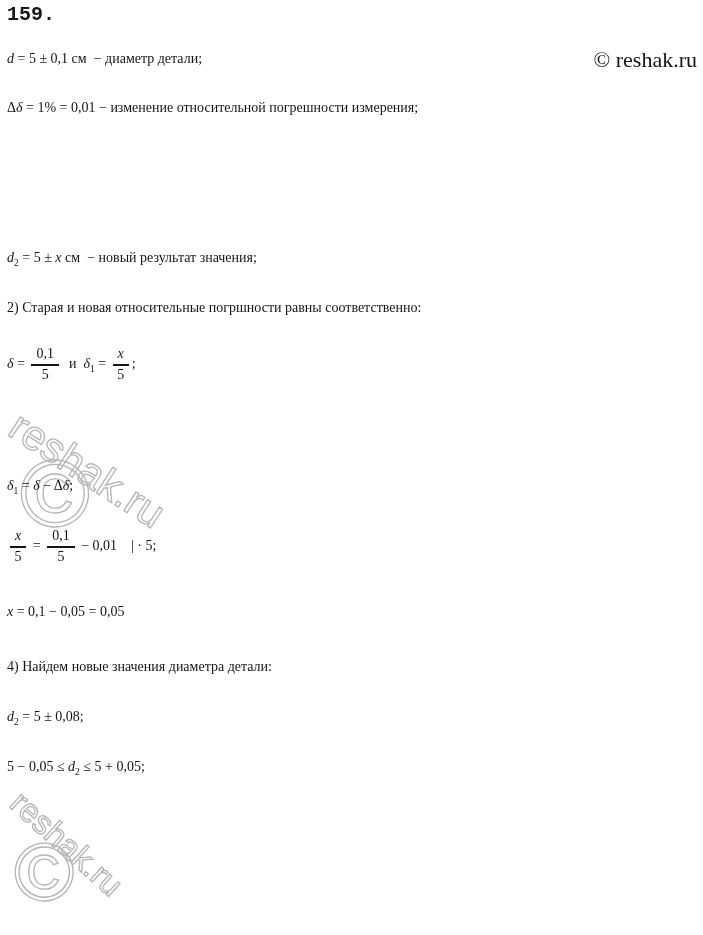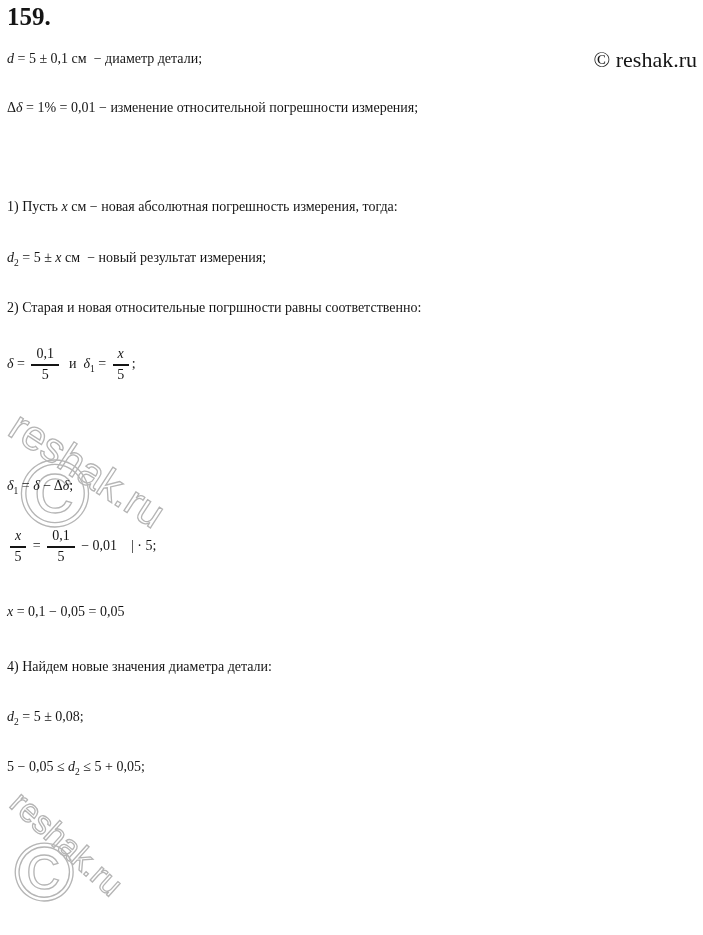--- a/index.html
+++ b/index.html
@@ -8,22 +8,22 @@
     position: relative;
     width: 703px;
     height: 935px;
     background: #ffffff;
     overflow: hidden;
     font-family: "Liberation Serif", "DejaVu Serif", serif;
     color: #151515;
   }
   .hdr-num {
     position: absolute; left: 7px; top: 3px; z-index: 2;
-    font-family: Liberation Serif, serif;
-    font-weight: 700; font-size: 25px;
+    font-family: Liberation Mono, monospace;
+    font-weight: 700; font-size: 20px;
   }
   .hdr-credit {
     position: absolute; right: 6px; top: 3px; z-index: 2;
     font-size: 22px;
     margin-top: 44px;
   }
   .line {
     position: absolute; left: 7px; z-index: 2;
     font-size: 14px; line-height: 1.25;
     white-space: pre;
@@ -57,23 +57,22 @@
     <text class="wm-stroke" x="14" y="122" font-size="82">©</text>
   </svg>
 
   <div class="hdr-num">159.</div>
   <div class="hdr-credit">© reshak.ru</div>
 
   <div class="line" style="top:50px"><span class="it">d</span><span> = 5 ± 0,1 см  − диаметр детали;</span></div>
 
   <div class="line" style="top:99px"><span>Δ</span><span class="it">δ</span><span> = 1% = 0,01 − изменение относительной погрешности измерения;</span></div>
 
-  <div class="line" style="top:198px"><span>1) Пусть </span><span class="it">x</span><span> см − новая абсолютная погрешность измерения, тогда:</span></div>
 
-  <div class="line" style="top:249px"><span class="it">d</span><sub>2</sub><span> = 5 ± </span><span class="it">x</span><span> см  − новый результат измерения;</span></div>
+  <div class="line" style="top:249px"><span class="it">d</span><sub>2</sub><span> = 5 ± </span><span class="it">x</span><span> см  − новый результат значения;</span></div>
 
   <div class="line" style="top:299px"><span>2) Старая и новая относительные погршности равны соответственно:</span></div>
 
   <div class="line" style="top:346px"><span class="it">δ</span><span> = </span><span class="frac"><span class="num">0,1</span><span class="den">5</span></span><span>  и  </span><span class="it">δ</span><sub>1</sub><span> = </span><span class="frac"><span class="num it">x</span><span class="den">5</span></span><span>;</span></div>
 
 
   <div class="line" style="top:477px"><span class="it">δ</span><sub>1</sub><span> = </span><span class="it">δ</span><span> − Δ</span><span class="it">δ</span><span>;</span></div>
 
   <div class="line" style="top:528px"><span class="frac"><span class="num it">x</span><span class="den">5</span></span><span> = </span><span class="frac"><span class="num">0,1</span><span class="den">5</span></span><span> − 0,01</span><span>    | · 5;</span></div>
 

